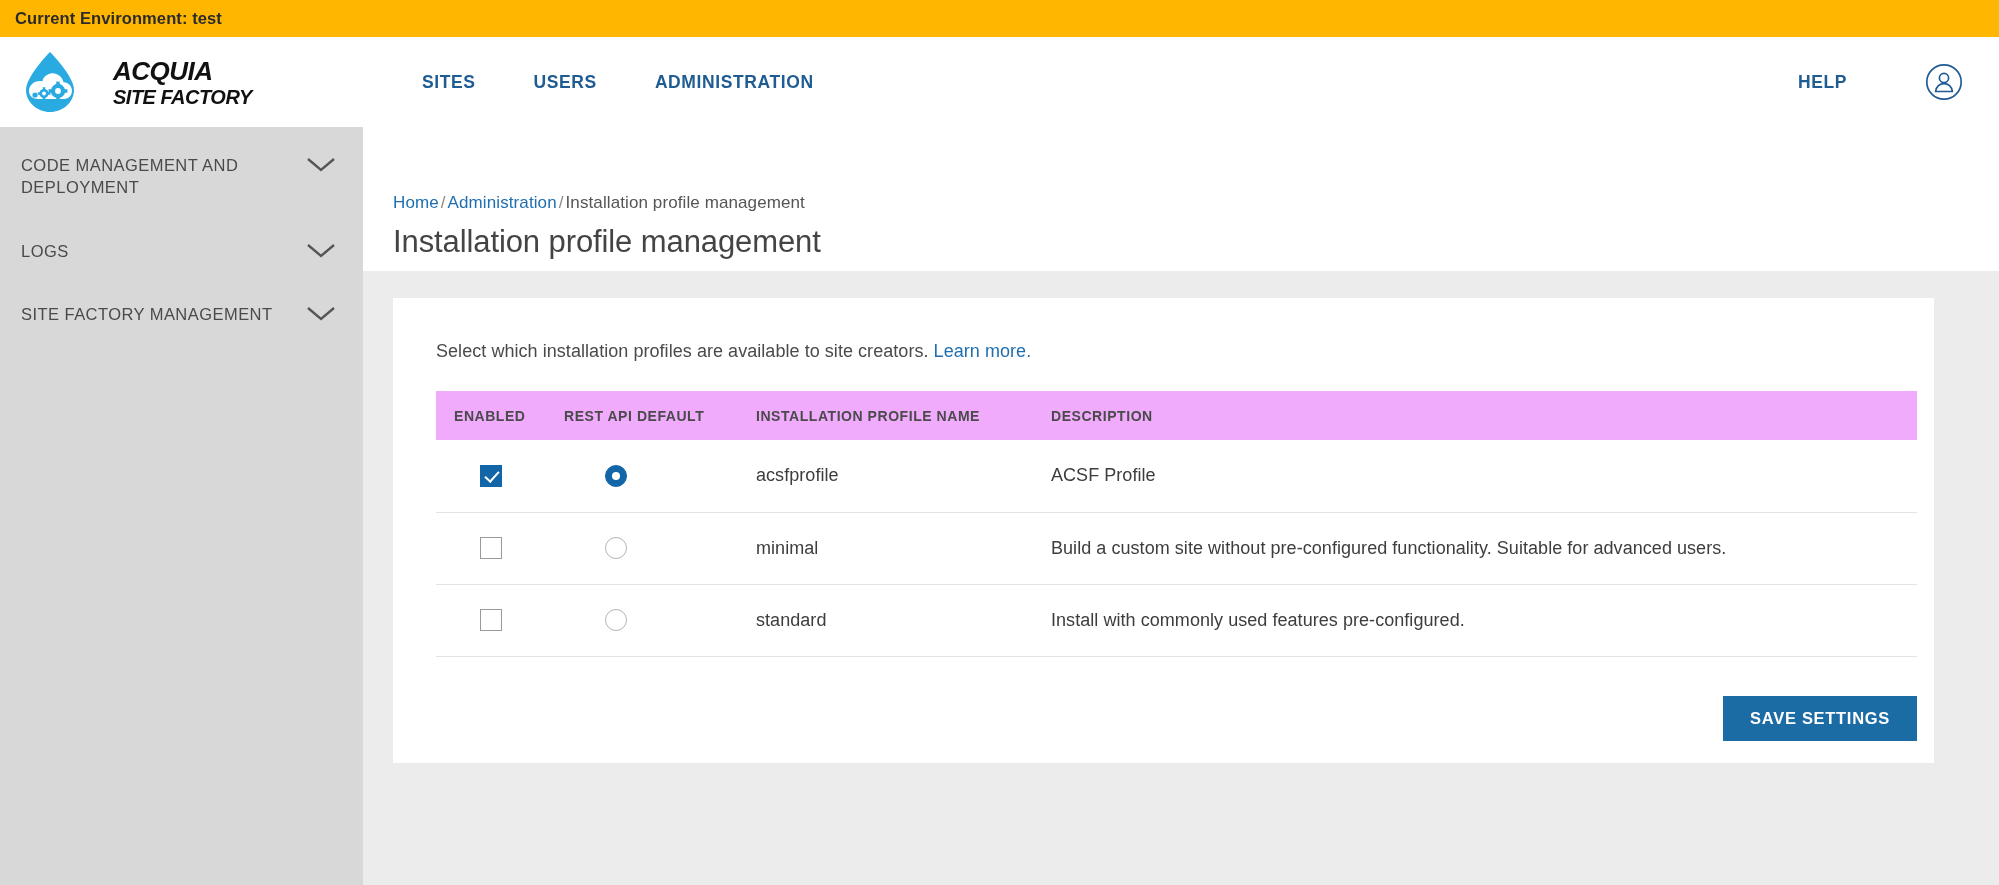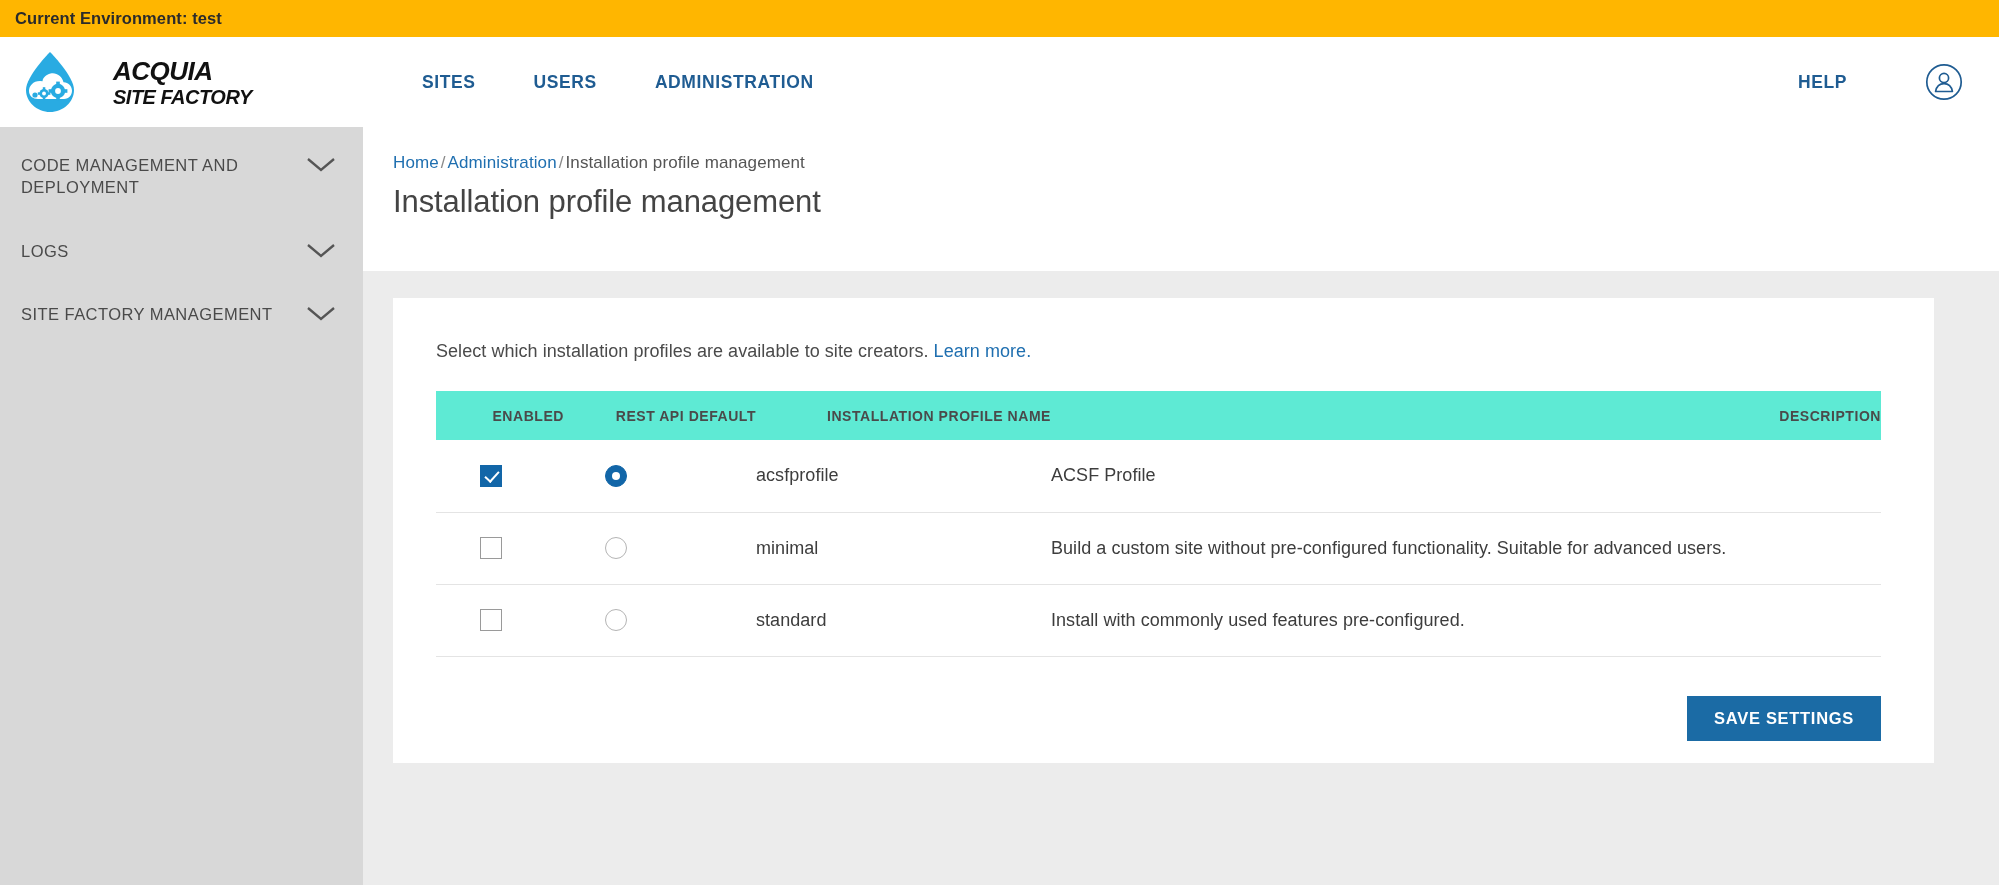--- a/index.html
+++ b/index.html
@@ -129,59 +129,60 @@
   }
   .page-head {
     background: #ffffff;
     padding: 26px 0 22px 30px;
     height: 144px;
   }
   .breadcrumb {
     font-size: 17px;
     color: #555555;
     letter-spacing: 0.1px;
+    margin-top: 40px;
   }
   .breadcrumb a {
     color: #1f6fb0;
     text-decoration: none;
     cursor: pointer;
   }
   .breadcrumb .sep { color: #8a8a8a; margin: 0 2px; }
   .page-title {
     margin-top: 11px;
     font-size: 31px;
     font-weight: normal;
     color: #444444;
     letter-spacing: -0.1px;
   }
 
   .card-area { padding: 27px 65px 0 30px; }
   .card {
     background: #ffffff;
-    padding: 43px 53px 0 43px;
+    padding: 43px 17px 0 43px;
     height: 465px;
   }
 
   .intro {
     font-size: 18px;
     color: #4a4a4a;
     letter-spacing: 0.05px;
   }
   .intro a { color: #1f6fb0; text-decoration: none; cursor: pointer; }
 
   
   table.profiles {
     width: 100%;
     border-collapse: collapse;
     margin-top: 29px;
     table-layout: fixed;
   }
   table.profiles thead th {
-    background: #5eead4;
-    text-align: right;
+    background: #f0abfc;
+    text-align: left;
     font-size: 14px;
     font-weight: bold;
     letter-spacing: 0.55px;
     color: #4a4a4a;
     padding: 16px 0 15px 0;
     height: 49px;
     vertical-align: middle;
   }
   th.col-enabled  { width: 128px; padding-left: 18px !important; }
   th.col-restapi  { width: 192px; }

